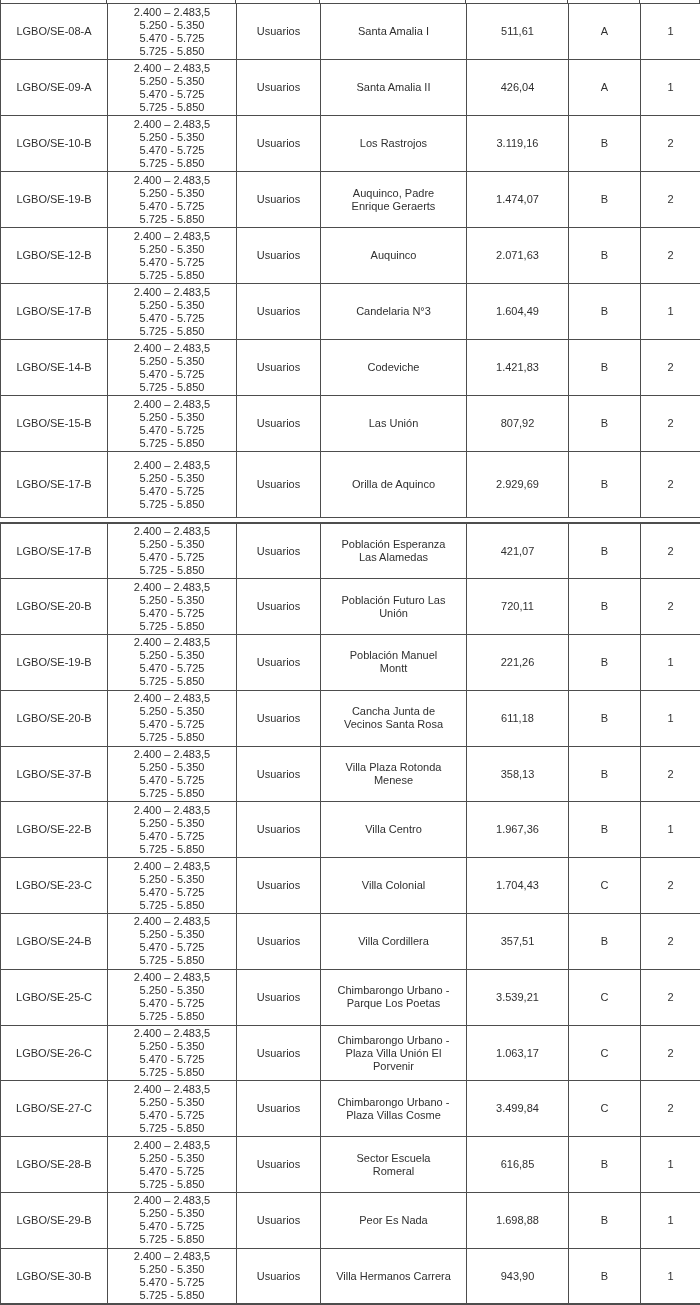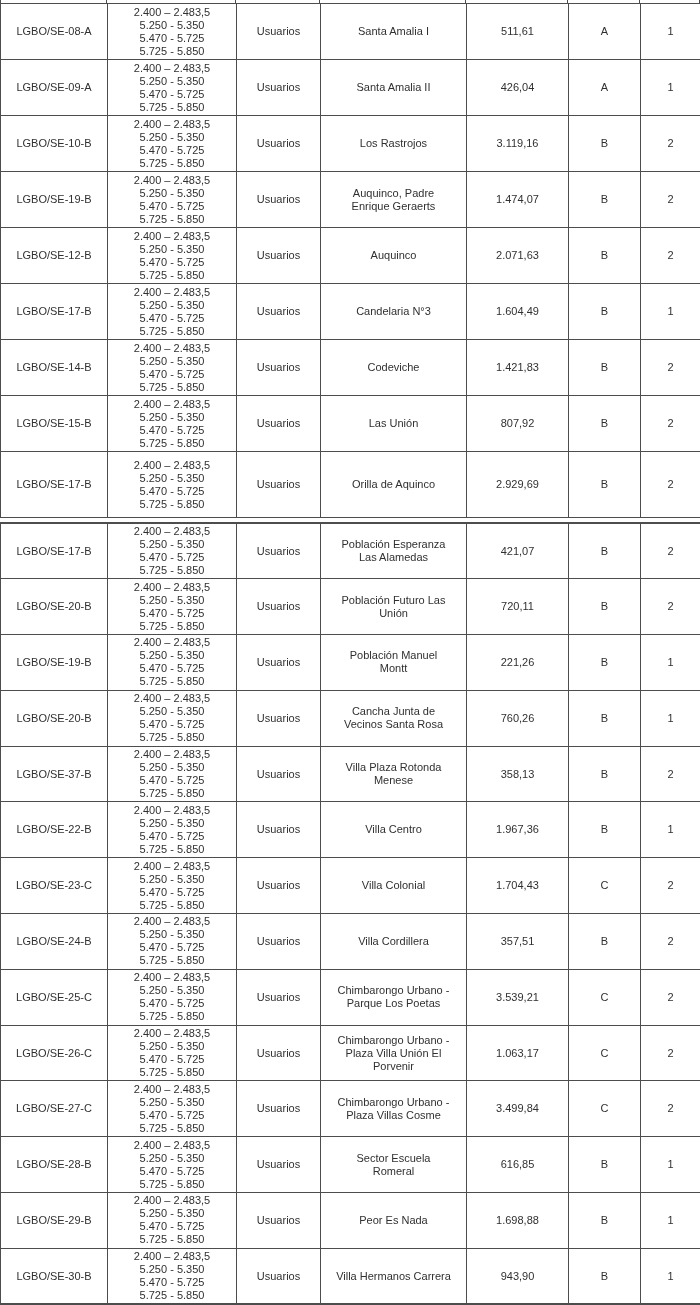--- a/index.html
+++ b/index.html
@@ -280,21 +280,21 @@
     <td class="c-code">LGBO/SE-20-B</td>
     <td class="c-freq">
             <div>2.400 – 2.483,5</div>
             <div>5.250 - 5.350</div>
             <div>5.470 - 5.725</div>
             <div>5.725 - 5.850</div>
           </td>
     <td class="c-user">Usuarios</td>
     <td class="c-zone">Cancha Junta de
 Vecinos Santa Rosa</td>
-    <td class="c-value">760,26</td>
+    <td class="c-value">611,18</td>
     <td class="c-cat">B</td>
     <td class="c-count">1</td>
   </tr>
         <tr>
     <td class="c-code">LGBO/SE-37-B</td>
     <td class="c-freq">
             <div>2.400 – 2.483,5</div>
             <div>5.250 - 5.350</div>
             <div>5.470 - 5.725</div>
             <div>5.725 - 5.850</div>

